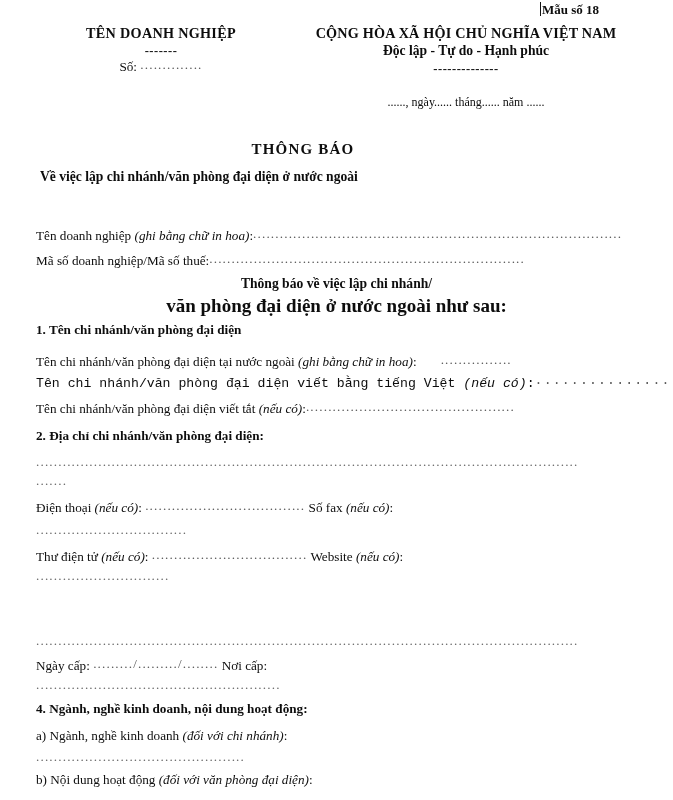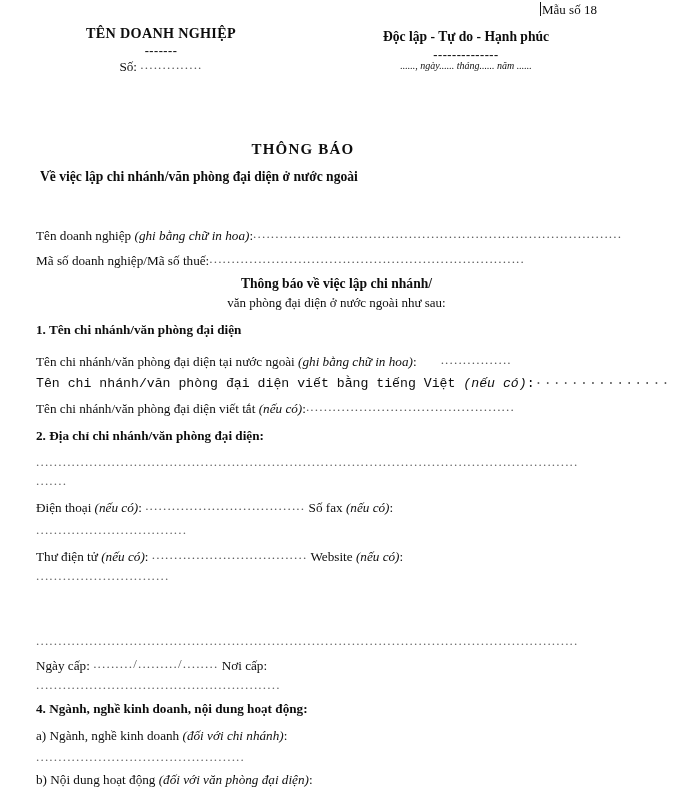--- a/index.html
+++ b/index.html
@@ -45,21 +45,21 @@
     letter-spacing: 1.15px;
     white-space: nowrap;
     overflow: hidden;
     font-size: 13.2px;
   }
 
   
   #form-no {
     top: 2px;
     left: 540px;
-    font-weight: normal;
+    font-weight: bold;
     font-size: 13px;
     white-space: nowrap;
   }
   #caret {
     display: inline-block;
     width: 1px;
     height: 14px;
     background: #111;
     vertical-align: -2px;
     margin-right: 1px;
@@ -107,23 +107,22 @@
     margin-top: 4px;
     white-space: nowrap;
   }
   #hdr-right .rule {
     margin-top: 5px;
     font-weight: bold;
     font-size: 12.5px;
     letter-spacing: 0.5px;
   }
   #hdr-right .date-line {
-    margin-top: 0;
-    font-style: italic;
-    font-size: 10px;
+    margin-top: 21px;
+    font-size: 12px;
     white-space: nowrap;
   }
 
   
   #doc-title {
     top: 142px;
     left: 0;
     width: 606px;
     text-align: center;
     font-weight: bold;
@@ -155,21 +154,21 @@
     left: 36px;
     width: 602px;
     font-size: 13.2px;
     white-space: nowrap;
   }
 
   #r-ten-dn   { top: 227px; }
   #r-ma-so    { top: 252px; }
 
   #notice-1 { top: 277px; left: 0; width: 673px; text-align: center; font-weight: bold; font-size: 13.6px; }
-  #notice-2 { top: 296px; left: 0; width: 673px; text-align: center; font-weight: normal; font-size: 13px; }
+  #notice-2 { top: 296px; left: 0; width: 673px; text-align: center; font-weight: bold; font-size: 19px; }
 
   #s1-head { top: 323px; font-weight: bold; }
   #s1-a    { top: 353px; }
   #s1-b    { top: 374px; font-family: Liberation Mono, monospace; }
   #s1-c    { top: 400px; }
 
   #s2-head { top: 429px; font-weight: bold; }
   #d2-1 { top: 455px; left: 36px; width: 602px; }
   #d2-2 { top: 474px; left: 36px; width: 62px; }
   #s2-tel  { top: 499px; }
@@ -196,20 +195,21 @@
 
   <div class="abs" id="form-no"><span id="caret"></span><span>Mẫu số 18</span></div>
 
   <div class="abs" id="hdr-left">
     <div class="title">TÊN DOANH NGHIỆP</div>
     <div class="rule">-------</div>
     <div class="so-line"><span>Số:</span> <span class="dots">..............</span></div>
   </div>
 
   <div class="abs" id="hdr-right">
+    <div class="nation">CỘNG HÒA XÃ HỘI CHỦ NGHĨA VIỆT NAM</div>
     <div class="motto">Độc lập - Tự do - Hạnh phúc</div>
     <div class="rule">--------------</div>
     <div class="date-line">......, ngày...... tháng...... năm ......</div>
   </div>
 
   <div class="abs" id="doc-title">THÔNG BÁO</div>
   <div class="abs" id="doc-subtitle">Về việc lập chi nhánh/văn phòng đại diện ở nước ngoài</div>
 
 
   <div class="row" id="r-ten-dn"><span>Tên doanh nghiệp</span> <span class="ital">(ghi bằng chữ in hoa)</span><span>:</span><span class="dots">...................................................................................</span></div>

